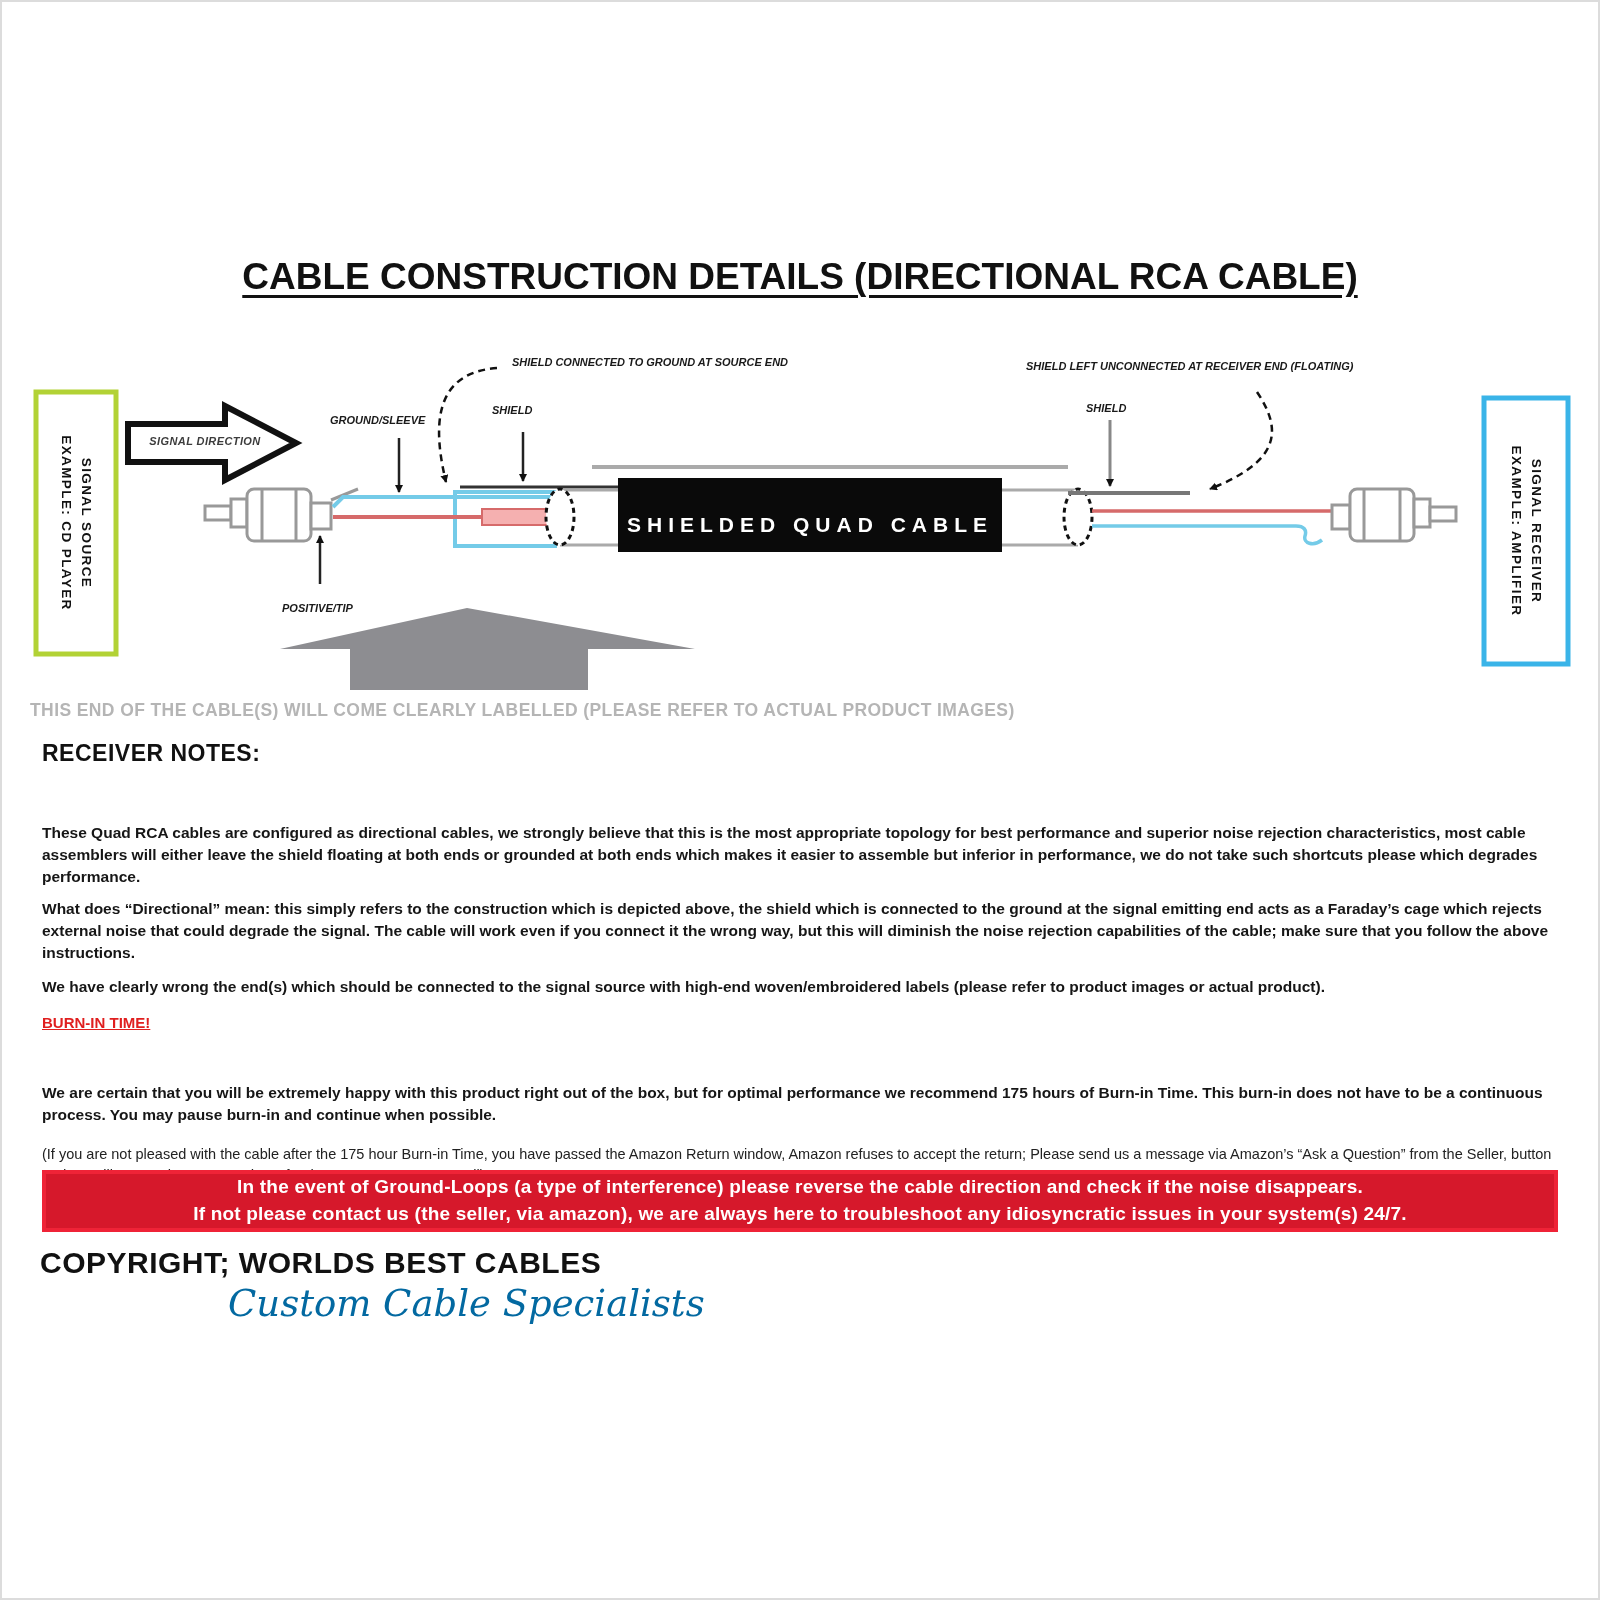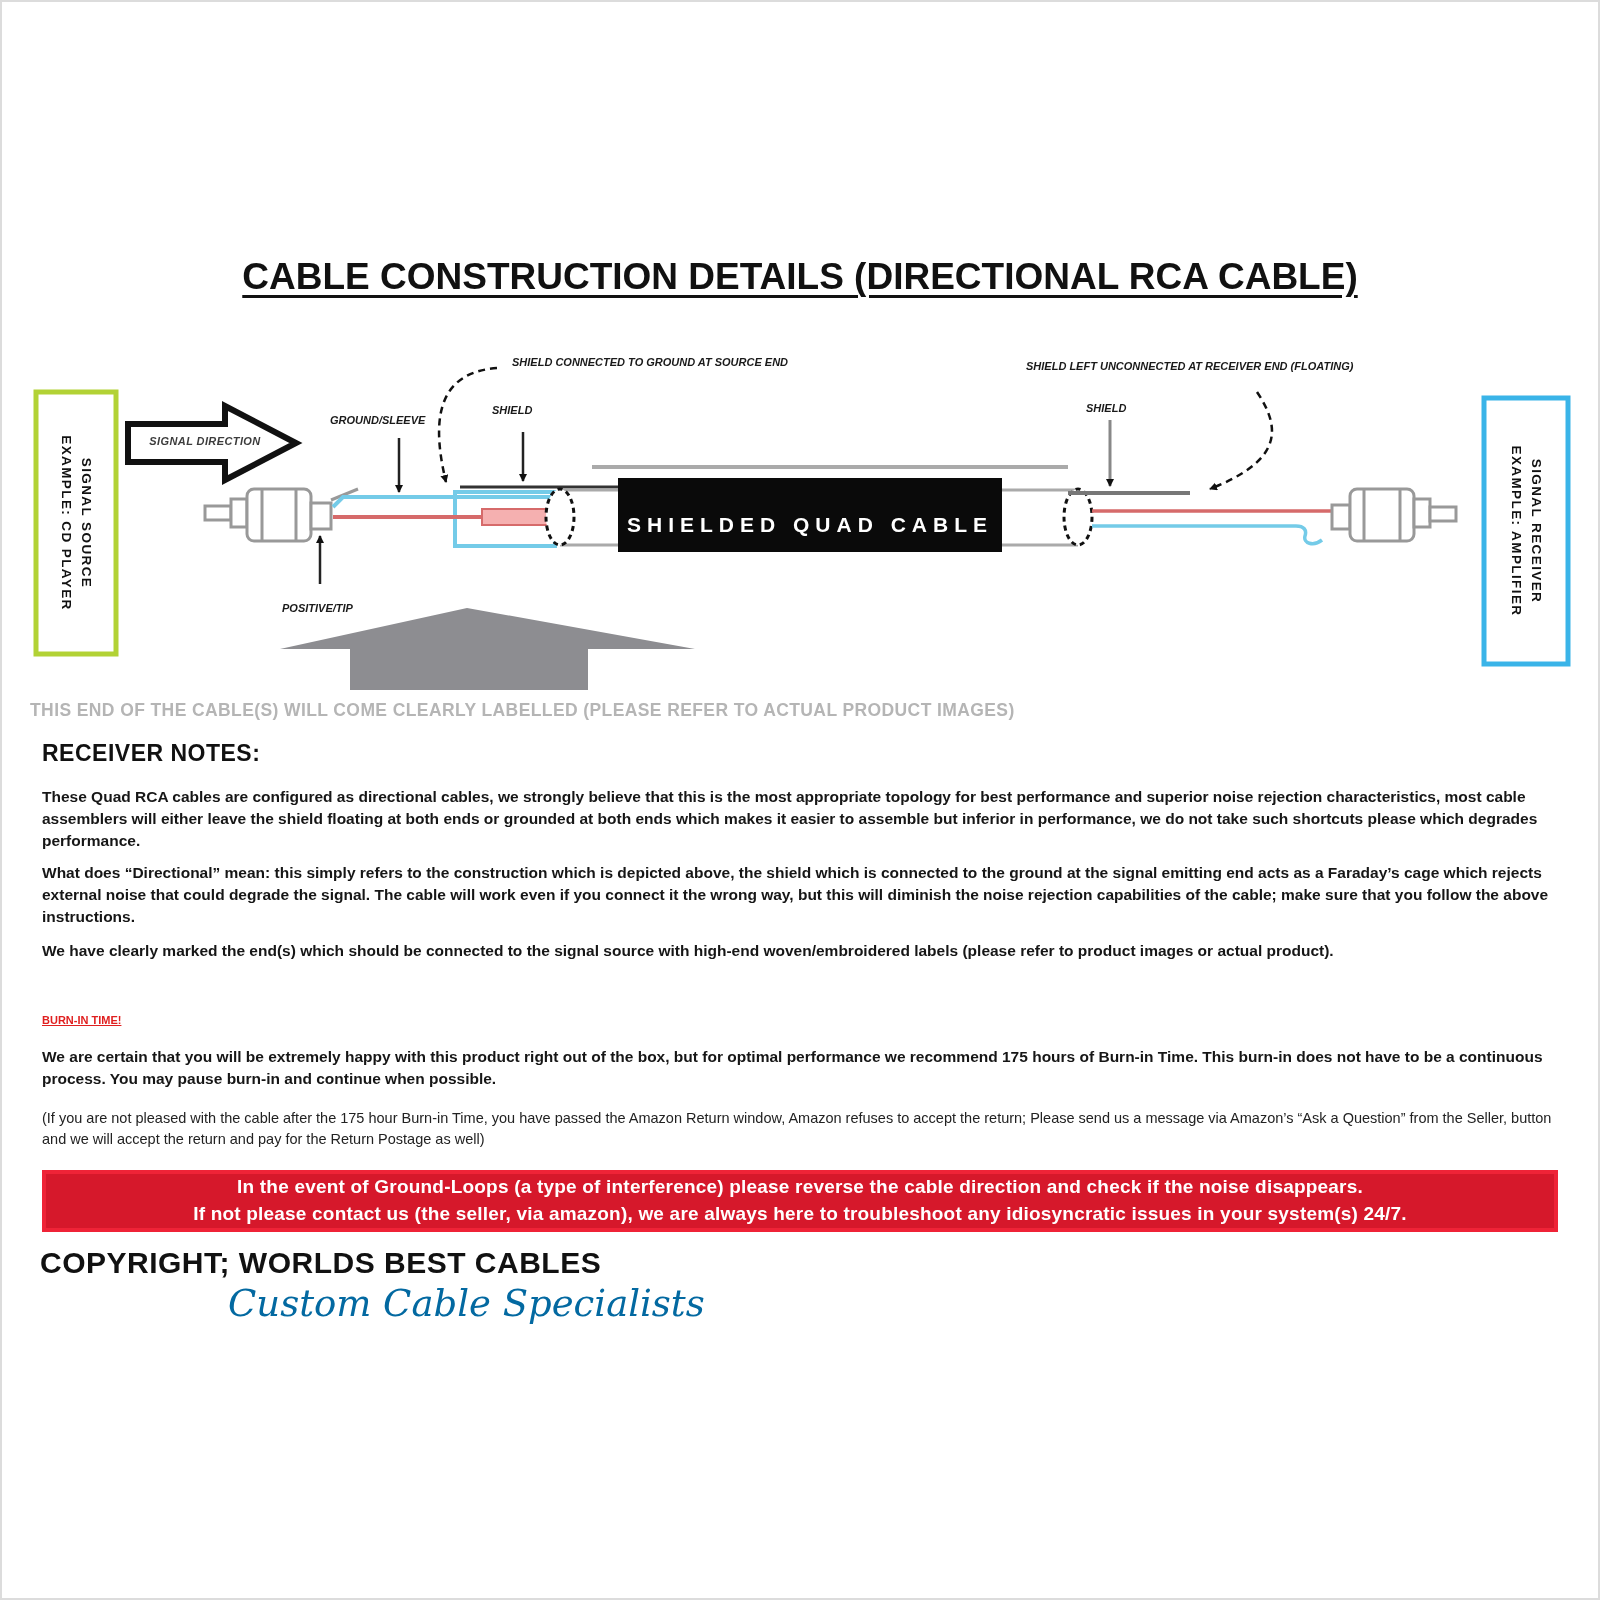--- a/index.html
+++ b/index.html
@@ -20,25 +20,25 @@
     width:244px;height:68px;display:flex;flex-direction:column;justify-content:center;
     text-align:center;transform:rotate(90deg);font-size:13.5px;font-weight:bold;
     letter-spacing:1.4px;line-height:1.5;color:#111;
   }
   .jacket-label{
     left:618px;top:478px;width:384px;height:94px;display:flex;align-items:center;justify-content:center;
     color:#fff;font-size:21px;font-weight:bold;letter-spacing:6px;white-space:nowrap;
   }
   .gray-note{left:30px;top:700px;font-size:17.5px;font-weight:bold;color:#b5b5b5;letter-spacing:.4px;}
   .notes-heading{left:42px;top:740px;font-size:23px;font-weight:bold;letter-spacing:.5px;}
-  .para{left:42px;width:1516px;font-size:15.5px;font-weight:bold;line-height:1.42;color:#161616;}
+  .para{left:42px;width:1516px;font-size:15.5px;font-weight:bold;line-height:1.42;color:#161616;margin-top:36px;}
   .p1{top:786px;}
   .p2{top:862px;}
   .p3{top:940px;}
-  .burn-heading{left:42px;top:1014px;font-size:11px;font-weight:bold;color:#e01f1f;text-decoration:underline;}
+  .burn-heading{left:42px;top:1014px;font-size:15px;font-weight:bold;color:#e01f1f;text-decoration:underline;}
   .p4{top:1046px;}
   .p5{top:1108px;font-weight:normal;font-size:14.5px;color:#222;}
   .banner{
     left:42px;top:1170px;width:1516px;height:62px;
     background:#d6182b;border:4px solid #ef2337;box-sizing:border-box;
     display:flex;flex-direction:column;justify-content:flex-end;text-align:center;
     color:#fff;font-weight:bold;font-size:19px;line-height:1.45;letter-spacing:.2px;
   }
   .copyright{left:40px;top:1246px;font-size:30px;font-weight:bold;letter-spacing:.5px;}
   .tagline{left:228px;top:1282px;font-size:37px;font-style:italic;font-family:"DejaVu Serif",serif;color:#0369a1;}
@@ -123,21 +123,21 @@
   <div class="abs dlabel" style="left:492px;top:404px;">SHIELD</div>
   <div class="abs dlabel" style="left:1086px;top:402px;">SHIELD</div>
   <div class="abs dlabel" style="left:330px;top:414px;">GROUND/SLEEVE</div>
   <div class="abs dlabel" style="left:282px;top:590px;margin-top:12px;">POSITIVE/TIP</div>
   <div class="abs jacket-label">SHIELDED QUAD CABLE</div>
 
   <div class="abs gray-note">THIS END OF THE CABLE(S) WILL COME CLEARLY LABELLED (PLEASE REFER TO ACTUAL PRODUCT IMAGES)</div>
   <div class="abs notes-heading">RECEIVER NOTES:</div>
   <div class="abs para p1">These Quad RCA cables are configured as directional cables, we strongly believe that this is the most appropriate topology for best performance and superior noise rejection characteristics, most cable assemblers will either leave the shield floating at both ends or grounded at both ends which makes it easier to assemble but inferior in performance, we do not take such shortcuts please which degrades performance.</div>
   <div class="abs para p2">What does “Directional” mean: this simply refers to the construction which is depicted above, the shield which is connected to the ground at the signal emitting end acts as a Faraday’s cage which rejects external noise that could degrade the signal. The cable will work even if you connect it the wrong way, but this will diminish the noise rejection capabilities of the cable; make sure that you follow the above instructions.</div>
-  <div class="abs para p3">We have clearly marked the end(s) which should be connected to the signal source with high-end woven/embroidered labels (please refer to product images or actual product).</div>
+  <div class="abs para p3">We have clearly wrong the end(s) which should be connected to the signal source with high-end woven/embroidered labels (please refer to product images or actual product).</div>
 
   <div class="abs burn-heading">BURN-IN TIME!</div>
   <div class="abs para p4">We are certain that you will be extremely happy with this product right out of the box, but for optimal performance we recommend 175 hours of Burn-in Time. This burn-in does not have to be a continuous process. You may pause burn-in and continue when possible.</div>
   <div class="abs para p5">(If you are not pleased with the cable after the 175 hour Burn-in Time, you have passed the Amazon Return window, Amazon refuses to accept the return; Please send us a message via Amazon’s “Ask a Question” from the Seller, button and we will accept the return and pay for the Return Postage as well)</div>
 
   <div class="abs banner">
     <div>In the event of Ground-Loops (a type of interference) please reverse the cable direction and check if the noise disappears.</div>
     <div>If not please contact us (the seller, via amazon), we are always here to troubleshoot any idiosyncratic issues in your system(s) 24/7.</div>
   </div>
 

